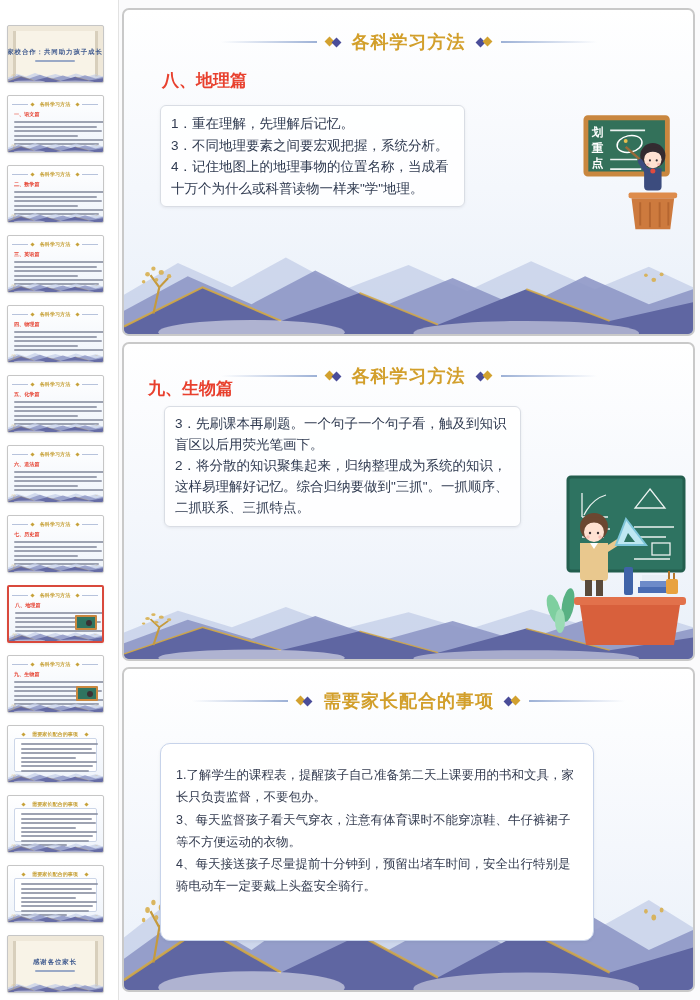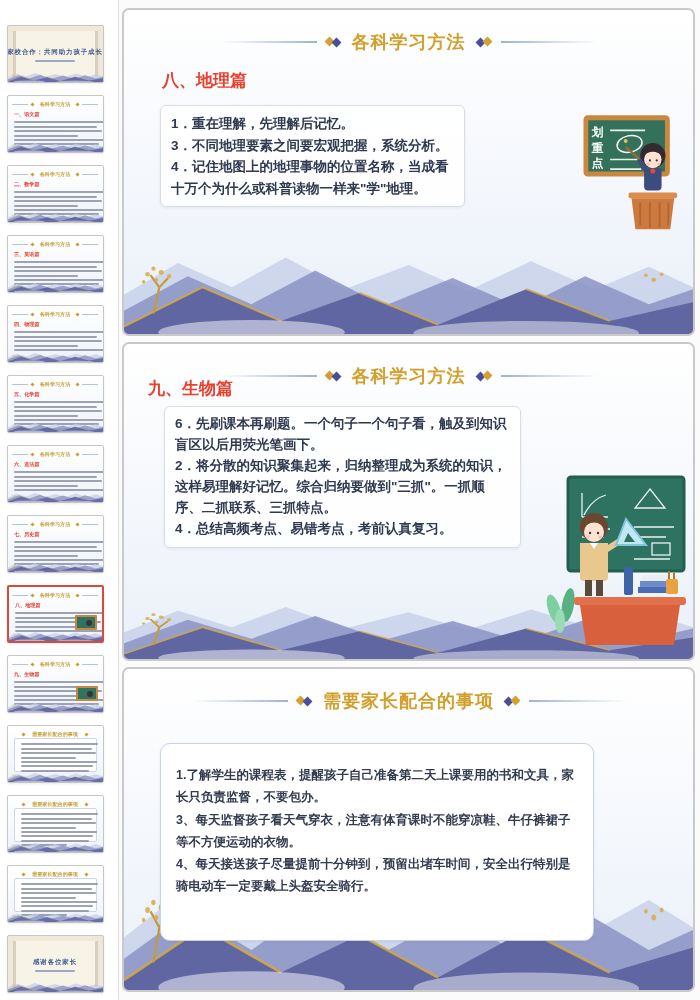--- a/index.html
+++ b/index.html
@@ -57,21 +57,21 @@
   .dia-pair.r .dia.navy { left:2px; top:2.5px; } .dia-pair.r .dia.gold { left:9px; top:1.5px; }
   .slide-title { font-family:"DejaVu Serif",serif; font-weight:700; font-size:18px;
                  color:#d29f2b; letter-spacing:1px; white-space:nowrap; }
 
   .heading { color:#e8402e; font-size:17px; font-weight:800; z-index:5; }
   #page1 .heading { margin:15px 0 0 38px; }
   #page2 .heading { position:absolute; left:24px; top:33px; }
 
   .textbox { background:rgba(255,255,255,.84); border:1px solid #d9dde4; border-radius:6px;
              box-shadow:0 1px 3px rgba(80,90,110,.10); position:relative; z-index:3; }
-  .textbox p { font-weight:700; color:#2f3a50; }
+  .textbox p { font-weight:400; color:#2f3a50; }
   #page1 .textbox { margin:13px 0 0 36px; width:305px; padding:7px 10px; }
   #page1 .textbox p { font-size:13.5px; line-height:1.6; }
   #page2 .textbox { position:absolute; left:40px; top:62px; width:357px; padding:7px 10px; }
   #page2 .textbox p { font-size:13.5px; line-height:1.55; }
   #page3 .textbox { position:absolute; left:36px; top:74px; width:434px; height:198px;
                     background:#ffffff; border:1px solid #c7d3ea; border-radius:10px;
                     padding:20px 15px 0 15px; }
   #page3 .textbox p { font-size:12.5px; line-height:1.78; color:#333b4f; }
 
   .mtns { position:absolute; left:0; bottom:0; width:100%; z-index:1; }
@@ -459,23 +459,22 @@
           </span>
         <span class="slide-title">各科学习方法</span>
         <span class="dia-pair r">
             <span class="dia navy"></span>
             <span class="dia gold"></span>
           </span>
         <span class="tline r"></span>
       </div>
       <div class="heading">九、生物篇</div>
       <div class="textbox">
-        <p>6．先刷课本再刷题。一个句子一个句子看，触及到知识盲区以后用荧光笔画下。</p>
+        <p>3．先刷课本再刷题。一个句子一个句子看，触及到知识盲区以后用荧光笔画下。</p>
         <p>2．将分散的知识聚集起来，归纳整理成为系统的知识，这样易理解好记忆。综合归纳要做到"三抓"。一抓顺序、二抓联系、三抓特点。</p>
-        <p>4．总结高频考点、易错考点，考前认真复习。</p>
       </div>
       <svg class="mtns" viewBox="0 0 580 120" preserveAspectRatio="none">
           <use href="#mtnsym"></use>
         </svg>
       <svg class="illus" viewBox="0 0 150 172">
           <use href="#boysym"></use>
         </svg>
     </div>
 
     <div class="page" id="page3">

